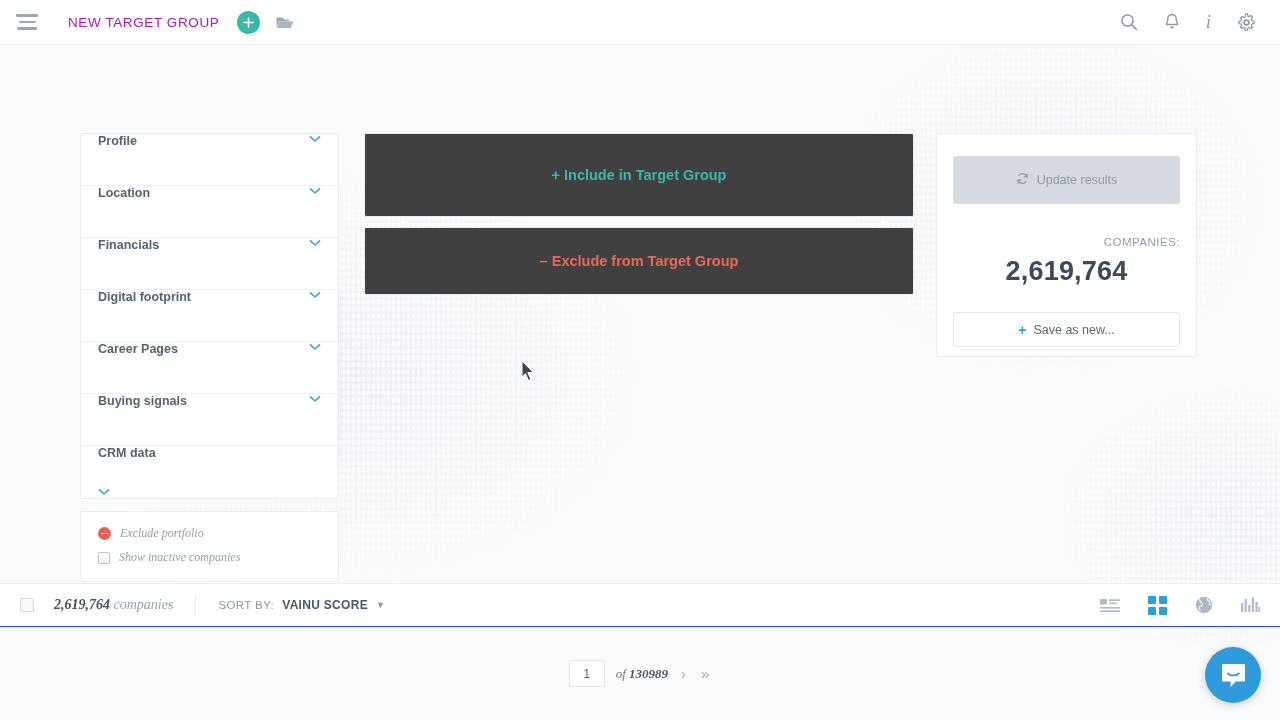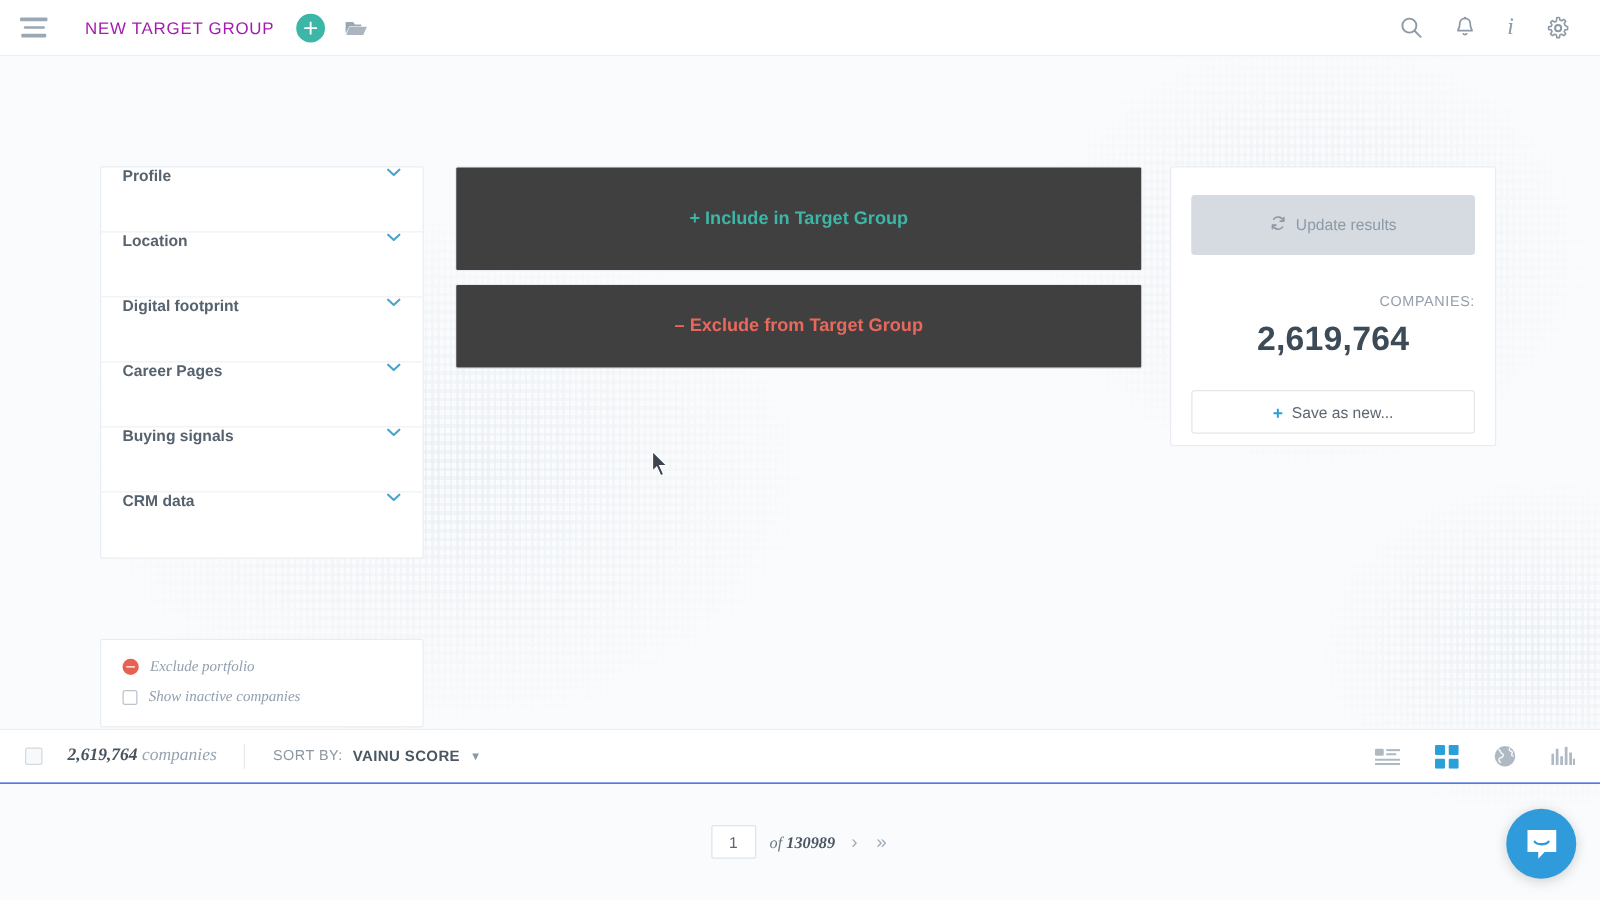--- a/index.html
+++ b/index.html
@@ -69,21 +69,21 @@
     border: 1px solid #e9edf1;
     border-radius: 2px;
   }
   .filter-row {
     height: 52px; display: flex; align-items: flex-start;
     justify-content: space-between;
     padding: 0 17px;
     border-bottom: 1px solid #eef1f4;
     cursor: pointer;
   }
-  .filter-row:last-child { border-bottom: none; }
+  .filter-row:last-child { border-bottom: none; flex-direction: column; }
   .filter-row span.lbl { font-size: 12.5px; font-weight: bold; color: #56636f; }
   .chev { color: #4ba3cc; font-size: 11px; line-height: 1; }
 
   .portfolio-box {
     position: absolute; left: 80px; top: 466px;
     width: 259px; background: #fff;
     border: 1px solid #e9edf1; border-radius: 2px;
     padding: 14px 17px 16px;
   }
   .pf-item { display: flex; align-items: center; gap: 9px; margin-bottom: 9px; }
@@ -285,20 +285,28 @@
     </div>
     <div class="filter-row">
       <span class="lbl">Location</span>
       <span class="chev">
         <svg width="12" height="8" viewBox="0 0 12 8">
             <path d="M1.5 1.8L6 6 10.5 1.8" fill="none" stroke="#4ba3cc" stroke-width="1.7" stroke-linecap="round" stroke-linejoin="round"></path>
           </svg>
       </span>
     </div>
     <div class="filter-row">
+      <span class="lbl">Financials</span>
+      <span class="chev">
+        <svg width="12" height="8" viewBox="0 0 12 8">
+            <path d="M1.5 1.8L6 6 10.5 1.8" fill="none" stroke="#4ba3cc" stroke-width="1.7" stroke-linecap="round" stroke-linejoin="round"></path>
+          </svg>
+      </span>
+    </div>
+    <div class="filter-row">
       <span class="lbl">Digital footprint</span>
       <span class="chev">
         <svg width="12" height="8" viewBox="0 0 12 8">
             <path d="M1.5 1.8L6 6 10.5 1.8" fill="none" stroke="#4ba3cc" stroke-width="1.7" stroke-linecap="round" stroke-linejoin="round"></path>
           </svg>
       </span>
     </div>
     <div class="filter-row">
       <span class="lbl">Career Pages</span>
       <span class="chev">

